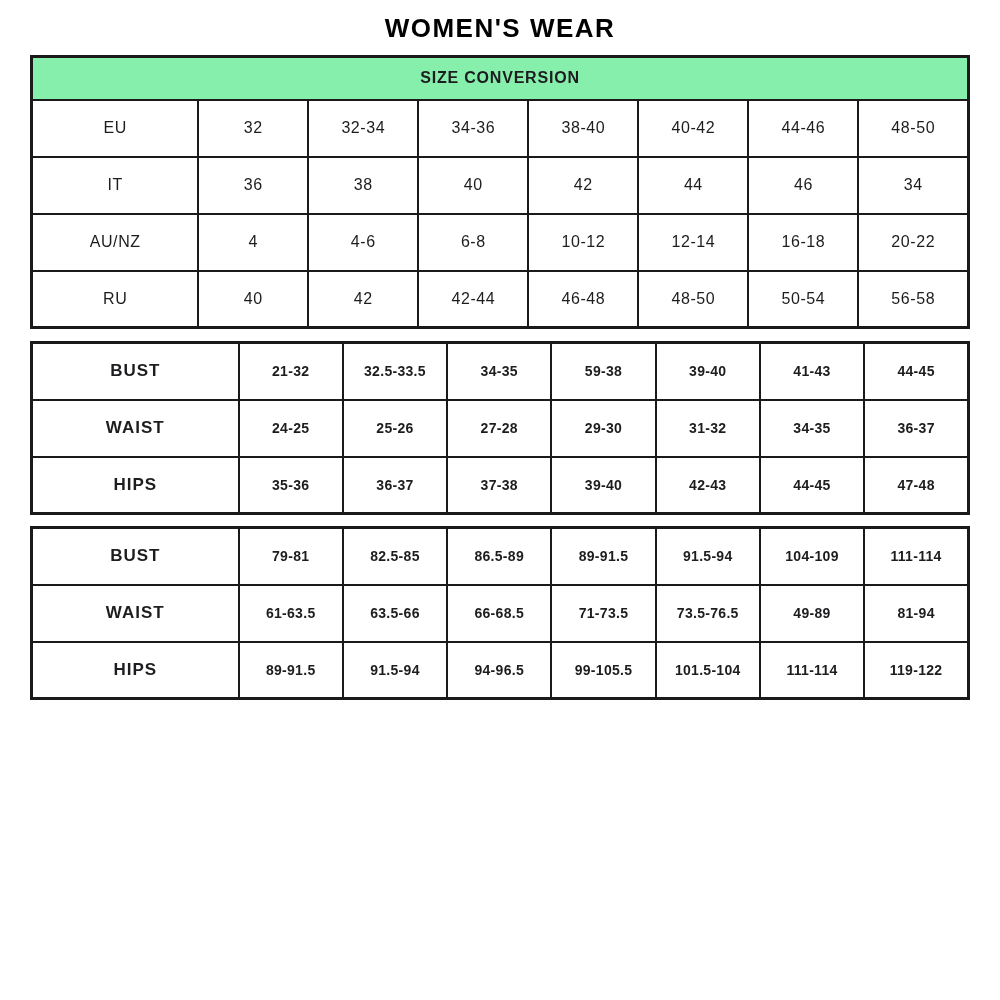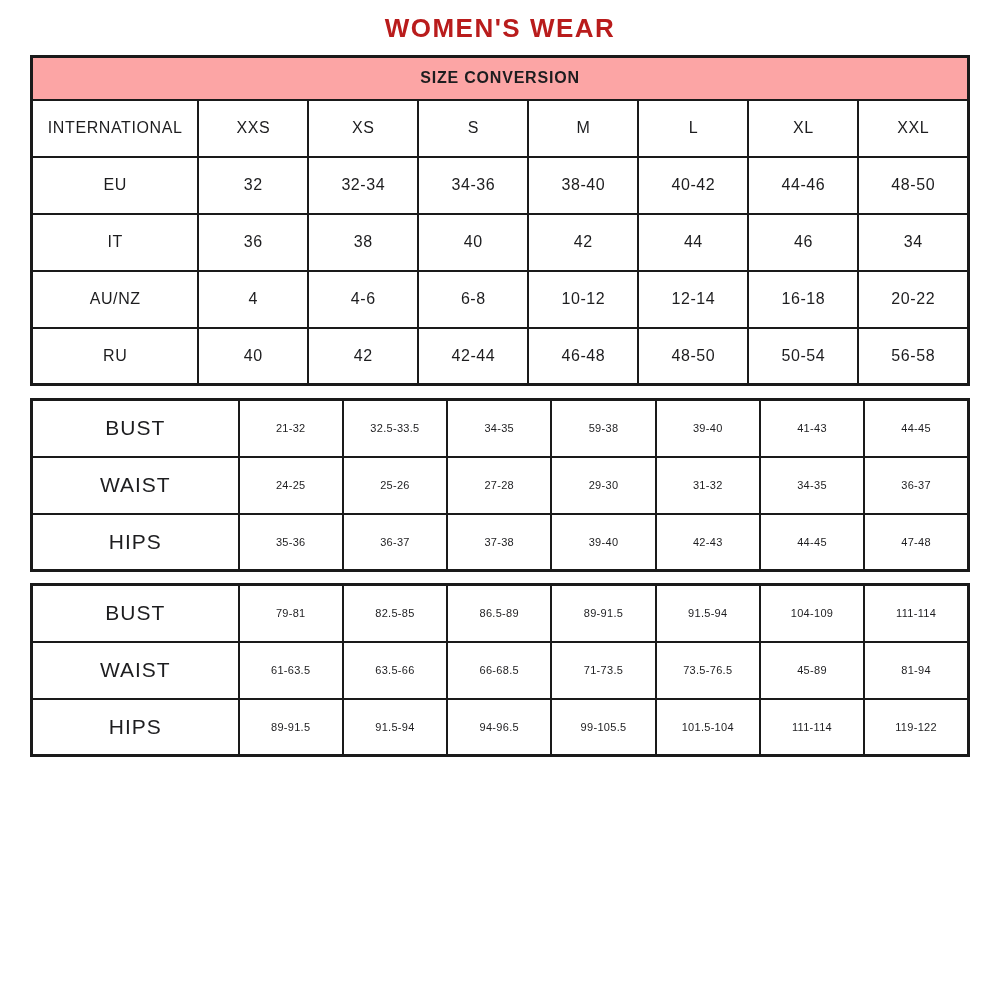--- a/index.html
+++ b/index.html
@@ -16,21 +16,21 @@
     width: 940px;
     margin: 0 auto;
   }
   .page-title {
     text-align: center;
     font-size: 26px;
     font-weight: 700;
     letter-spacing: 1.5px;
     margin: 0;
     padding: 13px 0 11px 0;
-    color: #b91c1c;
+    color: #000000;
   }
   table {
     border-collapse: collapse;
     width: 100%;
     table-layout: fixed;
     border: 3px solid #1a1a1a;
   }
   td, th {
     border: 2px solid #1a1a1a;
     text-align: center;
@@ -39,21 +39,21 @@
     overflow: hidden;
     white-space: nowrap;
   }
   .gap12 { height: 12px; }
   .gap11 { height: 11px; }
 
   
   .t1 tr { height: 57px; }
   .t1 tr.banner-row { height: 43px; }
   .t1 .banner {
-    background: #fca5a5;
+    background: #86efac;
     font-weight: 700;
     font-size: 16px;
     letter-spacing: 0.8px;
   }
   .t1 .head,
   .t1 .rowlabel,
   .t1 .cell {
     font-weight: 400;
     font-size: 16px;
     letter-spacing: 0.6px;
@@ -61,28 +61,28 @@
 
   
   .t2 tr { height: 57px; }
   .t2 .head2 {
     background: #d9d9d9;
     font-weight: 700;
     font-size: 16px;
     letter-spacing: 0.6px;
   }
   .t2 .rowlabel2 {
-    font-weight: 400;
-    font-size: 21px;
+    font-weight: 700;
+    font-size: 17px;
     letter-spacing: 1px;
     margin-top: 28px;
   }
   .t2 .cell2 {
-    font-weight: 400;
-    font-size: 11px;
+    font-weight: 700;
+    font-size: 14px;
     letter-spacing: 0.3px;
   }
 </style>
 </head>
 <body>
 
 <div class="page">
 
   <h1 class="page-title">WOMEN'S WEAR</h1>
 
@@ -93,30 +93,20 @@
         <col style="width:11.74%">
         <col style="width:11.74%">
       <col style="width:11.74%">
         <col style="width:11.74%">
         <col style="width:11.74%">
       <col style="width:11.74%">
     </colgroup>
     <tbody>
         <tr class="banner-row">
           <th class="banner" colspan="8">SIZE CONVERSION</th>
-        </tr>
-        <tr>
-          <th class="head">INTERNATIONAL</th>
-          <th class="head">XXS</th>
-          <th class="head">XS</th>
-          <th class="head">S</th>
-          <th class="head">M</th>
-          <th class="head">L</th>
-          <th class="head">XL</th>
-          <th class="head">XXL</th>
         </tr>
         <tr>
           <td class="rowlabel">EU</td>
           <td class="cell">32</td>
           <td class="cell">32-34</td>
           <td class="cell">34-36</td>
           <td class="cell">38-40</td>
           <td class="cell">40-42</td>
           <td class="cell">44-46</td>
           <td class="cell">48-50</td>
@@ -225,21 +215,21 @@
           <td class="cell2">104-109</td>
           <td class="cell2">111-114</td>
         </tr>
         <tr>
           <td class="rowlabel2">WAIST</td>
           <td class="cell2">61-63.5</td>
           <td class="cell2">63.5-66</td>
           <td class="cell2">66-68.5</td>
           <td class="cell2">71-73.5</td>
           <td class="cell2">73.5-76.5</td>
-          <td class="cell2">45-89</td>
+          <td class="cell2">49-89</td>
           <td class="cell2">81-94</td>
         </tr>
         <tr>
           <td class="rowlabel2">HIPS</td>
           <td class="cell2">89-91.5</td>
           <td class="cell2">91.5-94</td>
           <td class="cell2">94-96.5</td>
           <td class="cell2">99-105.5</td>
           <td class="cell2">101.5-104</td>
           <td class="cell2">111-114</td>

